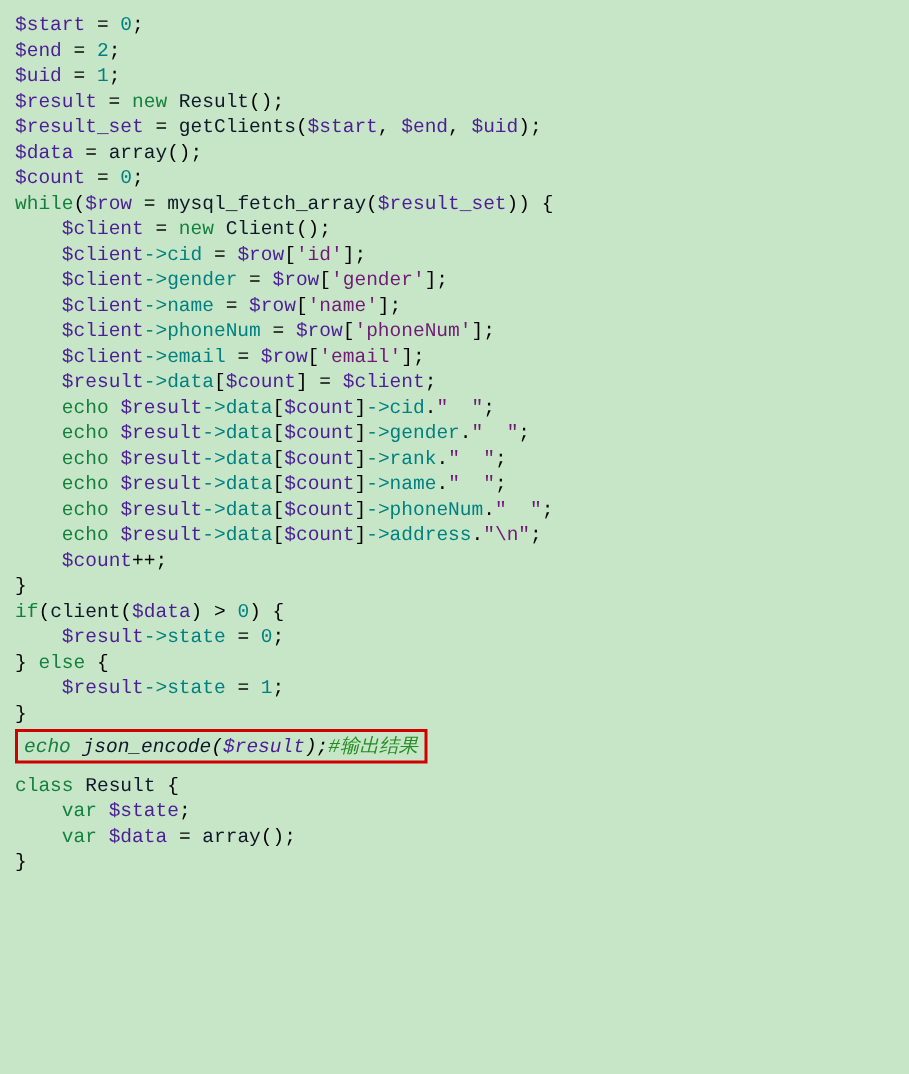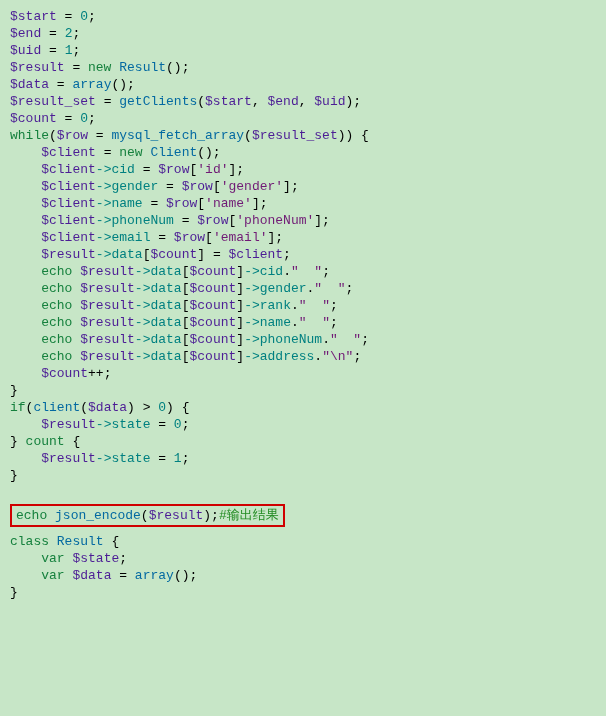--- a/index.html
+++ b/index.html
@@ -15,42 +15,43 @@
     width: 586px;
     box-sizing: border-box;
   }
   .line {
     white-space: pre;
     color: #000;
   }
   .v { color: #4c1d95; }     
   .n { color: #008080; }     
   .k { color: #15803d; }     
-  .f { color: #0369a1; }     
+  .f { color: #0f172a; }     
   .s { color: #701a75; }     
   .p { color: #008080; }     
   .c { color: #228b22; }
   .hl-box {
     display: inline-block;
     border: 2px solid #d00000;
     padding: 1px 4px;
-    margin: 20px 0 6px 0;
+    margin: 2px 0 6px 0;
+    font-style: italic;
   }
 </style>
 </head>
 <body>
 
 <div class="code-container">
 
 <div class="line"><span class="v">$start</span><span> = </span><span class="n">0</span><span>;</span></div>
 <div class="line"><span class="v">$end</span><span> = </span><span class="n">2</span><span>;</span></div>
 <div class="line"><span class="v">$uid</span><span> = </span><span class="n">1</span><span>;</span></div>
 <div class="line"><span class="v">$result</span><span> = </span><span class="k">new</span><span class="f"> Result</span><span>();</span></div>
+<div class="line"><span class="v">$result_set</span><span> = </span><span class="f">getClients</span><span>(</span><span class="v">$start</span><span>, </span><span class="v">$end</span><span>, </span><span class="v">$uid</span><span>);</span></div>
 <div class="line"><span class="v">$data</span><span> = </span><span class="f">array</span><span>();</span></div>
-<div class="line"><span class="v">$result_set</span><span> = </span><span class="f">getClients</span><span>(</span><span class="v">$start</span><span>, </span><span class="v">$end</span><span>, </span><span class="v">$uid</span><span>);</span></div>
 <div class="line"><span class="v">$count</span><span> = </span><span class="n">0</span><span>;</span></div>
 <div class="line"></div>
 <div class="line"><span class="k">while</span><span>(</span><span class="v">$row</span><span> = </span><span class="f">mysql_fetch_array</span><span>(</span><span class="v">$result_set</span><span>)) {</span></div>
 <div class="line"><span>    </span><span class="v">$client</span><span> = </span><span class="k">new</span><span class="f"> Client</span><span>();</span></div>
 <div class="line"><span>    </span><span class="v">$client</span><span class="p">-&gt;</span><span class="p">cid</span><span> = </span><span class="v">$row</span><span>[</span><span class="s">'id'</span><span>];</span></div>
 <div class="line"><span>    </span><span class="v">$client</span><span class="p">-&gt;</span><span class="p">gender</span><span> = </span><span class="v">$row</span><span>[</span><span class="s">'gender'</span><span>];</span></div>
 <div class="line"><span>    </span><span class="v">$client</span><span class="p">-&gt;</span><span class="p">name</span><span> = </span><span class="v">$row</span><span>[</span><span class="s">'name'</span><span>];</span></div>
 <div class="line"><span>    </span><span class="v">$client</span><span class="p">-&gt;</span><span class="p">phoneNum</span><span> = </span><span class="v">$row</span><span>[</span><span class="s">'phoneNum'</span><span>];</span></div>
 <div class="line"><span>    </span><span class="v">$client</span><span class="p">-&gt;</span><span class="p">email</span><span> = </span><span class="v">$row</span><span>[</span><span class="s">'email'</span><span>];</span></div>
 <div class="line"><span>    </span><span class="v">$result</span><span class="p">-&gt;</span><span class="p">data</span><span>[</span><span class="v">$count</span><span>] = </span><span class="v">$client</span><span>;</span></div>
@@ -60,21 +61,21 @@
 <div class="line"><span>    </span><span class="k">echo</span><span> </span><span class="v">$result</span><span class="p">-&gt;</span><span class="p">data</span><span>[</span><span class="v">$count</span><span>]</span><span class="p">-&gt;</span><span class="p">rank</span><span>.</span><span class="s">"  "</span><span>;</span></div>
 <div class="line"><span>    </span><span class="k">echo</span><span> </span><span class="v">$result</span><span class="p">-&gt;</span><span class="p">data</span><span>[</span><span class="v">$count</span><span>]</span><span class="p">-&gt;</span><span class="p">name</span><span>.</span><span class="s">"  "</span><span>;</span></div>
 <div class="line"><span>    </span><span class="k">echo</span><span> </span><span class="v">$result</span><span class="p">-&gt;</span><span class="p">data</span><span>[</span><span class="v">$count</span><span>]</span><span class="p">-&gt;</span><span class="p">phoneNum</span><span>.</span><span class="s">"  "</span><span>;</span></div>
 <div class="line"><span>    </span><span class="k">echo</span><span> </span><span class="v">$result</span><span class="p">-&gt;</span><span class="p">data</span><span>[</span><span class="v">$count</span><span>]</span><span class="p">-&gt;</span><span class="p">address</span><span>.</span><span class="s">"\n"</span><span>;</span></div>
 <div class="line"></div>
 <div class="line"><span>    </span><span class="v">$count</span><span>++;</span></div>
 <div class="line"><span>}</span></div>
 <div class="line"></div>
 <div class="line"><span class="k">if</span><span>(</span><span class="f">client</span><span>(</span><span class="v">$data</span><span>) &gt; </span><span class="n">0</span><span>) {</span></div>
 <div class="line"><span>    </span><span class="v">$result</span><span class="p">-&gt;</span><span class="p">state</span><span> = </span><span class="n">0</span><span>;</span></div>
-<div class="line"><span>} </span><span class="k">count</span><span> {</span></div>
+<div class="line"><span>} </span><span class="k">else</span><span> {</span></div>
 <div class="line"><span>    </span><span class="v">$result</span><span class="p">-&gt;</span><span class="p">state</span><span> = </span><span class="n">1</span><span>;</span></div>
 <div class="line"><span>}</span></div>
 <div class="line"></div>
 
 <div class="hl-box"><span class="k">echo</span><span> </span><span class="f">json_encode</span><span>(</span><span class="v">$result</span><span>);</span><span class="c">#输出结果</span></div>
 
 <div class="line"></div>
 <div class="line"><span class="k">class</span><span class="f"> Result </span><span>{</span></div>
 <div class="line"><span>    </span><span class="k">var</span><span> </span><span class="v">$state</span><span>;</span></div>
 <div class="line"><span>    </span><span class="k">var</span><span> </span><span class="v">$data</span><span> = </span><span class="f">array</span><span>();</span></div>

